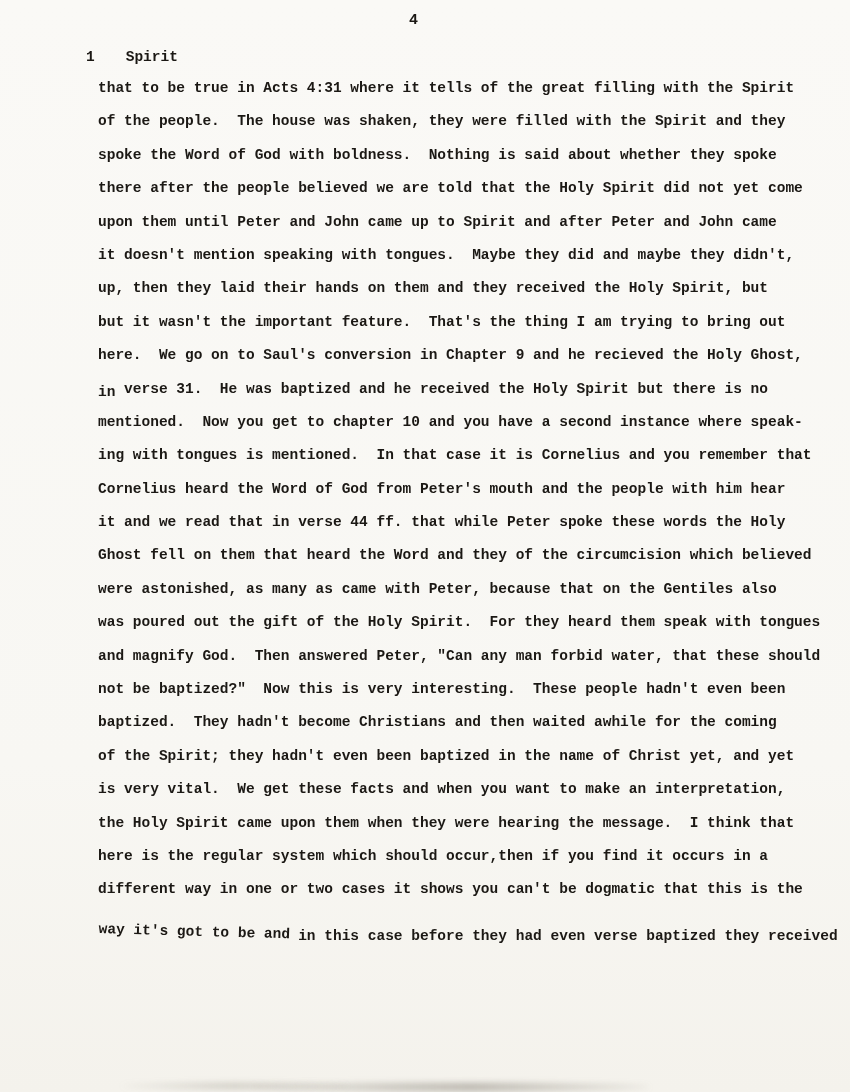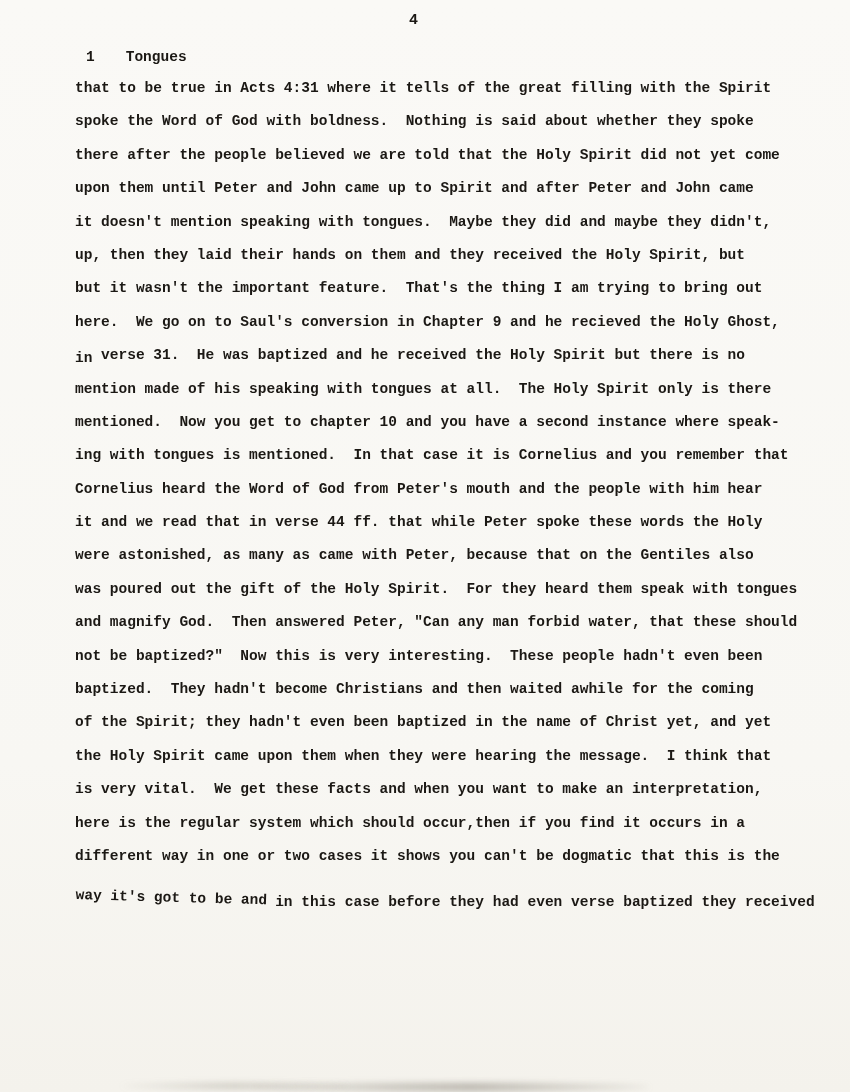--- a/index.html
+++ b/index.html
@@ -33,21 +33,21 @@
     left: 86px;
     font-size: 14.5px;
     white-space: pre;
   }
   .heading .heading-title {
     margin-left: 31px;
   }
   .doc-body {
     position: absolute;
     top: 72px;
-    left: 75px;
+    left: 98px;
     width: 745px;
     font-size: 14.5px;
   }
   .line {
     height: 33.4px;
     line-height: 33.4px;
     white-space: pre;
   }
   .drop-word {
     position: relative;
@@ -86,45 +86,46 @@
     background: linear-gradient(90deg, rgba(130,124,110,0.05), rgba(110,104,90,0.28), rgba(130,124,110,0.06));
   }
 </style>
 </head>
 <body>
 
 <div class="page">
 
   <div class="page-number">4</div>
 
-  <div class="heading"><span>1</span><span class="heading-title">Tongues</span></div>
+  <div class="heading"><span>1</span><span class="heading-title">Spirit</span></div>
 
   <div class="doc-body">
     <div class="line">that to be true in Acts 4:31 where it tells of the great filling with the Spirit</div>
+    <div class="line">of the people.  The house was shaken, they were filled with the Spirit and they</div>
     <div class="line">spoke the Word of God with boldness.  Nothing is said about whether they spoke</div>
     <div class="line">there after the people believed we are told that the Holy Spirit did not yet come</div>
     <div class="line">upon them until Peter and John came up to Spirit and after Peter and John came</div>
     <div class="line">it doesn't mention speaking with tongues.  Maybe they did and maybe they didn't,</div>
     <div class="line">up, then they laid their hands on them and they received the Holy Spirit, but</div>
     <div class="line">but it wasn't the important feature.  That's the thing I am trying to bring out</div>
     <div class="line">here.  We go on to Saul's conversion in Chapter 9 and he recieved the Holy Ghost,</div>
     <div class="line"><span class="drop-word">in</span><span> verse 31.  He was baptized and he received the Holy Spirit but there is no</span></div>
-    <div class="line">mention made of his speaking with tongues at all.  The Holy Spirit only is there</div>
     <div class="line">mentioned.  Now you get to chapter 10 and you have a second instance where speak-</div>
     <div class="line">ing with tongues is mentioned.  In that case it is Cornelius and you remember that</div>
     <div class="line">Cornelius heard the Word of God from Peter's mouth and the people with him hear</div>
     <div class="line"><span>it and we read that in verse </span><span class="underlined">44</span><span> ff. that while Peter spoke these words the Holy</span></div>
+    <div class="line">Ghost fell on them that heard the Word and they of the circumcision which believed</div>
     <div class="line">were astonished, as many as came with Peter, because that on the Gentiles also</div>
     <div class="line">was poured out the gift of the Holy Spirit.  For they heard them speak with tongues</div>
     <div class="line">and magnify God.  Then answered Peter, "Can any man forbid water, that these should</div>
     <div class="line">not be baptized?"  Now this is very interesting.  These people hadn't even been</div>
     <div class="line">baptized.  They hadn't become Christians and then waited awhile for the coming</div>
     <div class="line">of the Spirit; they hadn't even been baptized in the name of Christ yet, and yet</div>
+    <div class="line">is very vital.  We get these facts and when you want to make an interpretation,</div>
     <div class="line">the Holy Spirit came upon them when they were hearing the message.  I think that</div>
-    <div class="line">is very vital.  We get these facts and when you want to make an interpretation,</div>
     <div class="line">here is the regular system which should occur,then if you find it occurs in a</div>
     <div class="line">different way in one or two cases it shows you can't be dogmatic that this is the</div>
     <div class="line last-line"><span class="inserted-phrase">way it's got to be and</span><span> in this case before they had even verse baptized they received</span></div>
   </div>
 
   <div class="smudge smudge-1"></div>
   <div class="smudge smudge-2"></div>
 
 </div>
 

